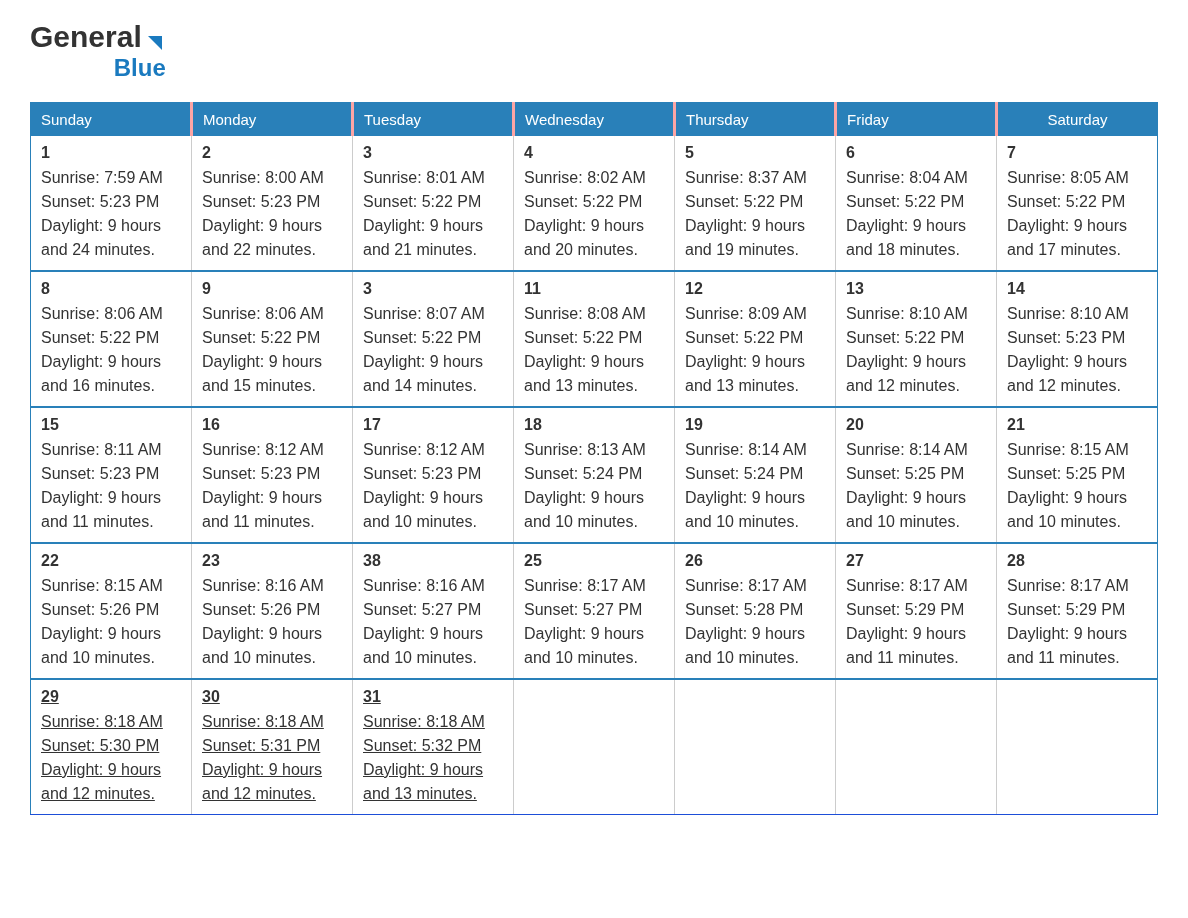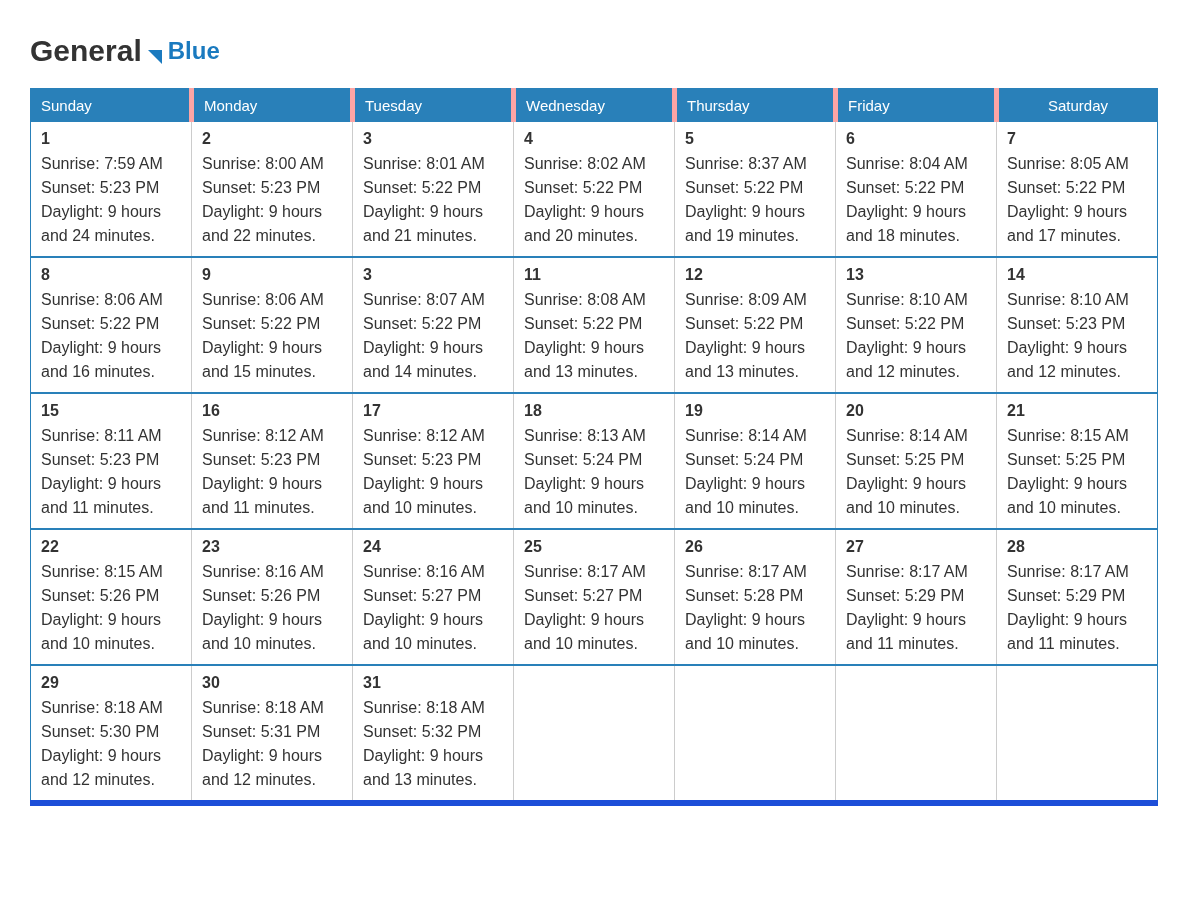--- a/index.html
+++ b/index.html
@@ -11,23 +11,22 @@
       min-height: 918px;
     }
     .header {
       display: flex;
       justify-content: space-between;
       align-items: flex-start;
       margin-bottom: 20px;
     }
     .logo {
       display: flex;
-      flex-direction: row;
-      align-items: center;
-      margin-top: 14px;
+      flex-direction: column;
+      align-items: flex-end;
     }
     .title-section {
       text-align: right;
     }
     .month-title {
       font-size: 52px;
       font-weight: 300;
       color: #222;
       line-height: 1.1;
     }
@@ -41,41 +40,42 @@
       border-collapse: collapse;
       border: 1px solid #2980b9;
     }
     .calendar thead tr th {
       background-color: #2980b9;
       color: #fff;
       text-align: left;
       padding: 8px 10px;
       font-size: 15px;
       font-weight: normal;
-      border-right: 5px solid #fca5a5;
+      border-right: 3px solid #fca5a5;
     }
     .calendar thead tr th:last-child {
       border-right: none;
       text-align: center;
     }
     .calendar tbody tr td {
       vertical-align: top;
       padding: 8px 10px;
       border-right: 1px solid #ccc;
       border-bottom: 2px solid #2980b9;
       width: calc(100% / 7);
       min-height: 110px;
       font-size: 13px;
       color: #333;
     }
     .calendar tbody tr td:last-child {
       border-right: none;
     }
     .calendar tbody tr:last-child td {
-      border-bottom: 6px solid #1d4ed8;
+      border-bottom: 1px solid #1d4ed8;
+      text-decoration: underline;
     }
     .day-number {
       font-size: 16px;
       font-weight: bold;
       margin-bottom: 4px;
       display: block;
     }
     .day-info {
       font-size: 16px;
       line-height: 1.5;
@@ -335,21 +335,21 @@
         <td>
           <span class="day-number">23</span>
           <div class="day-info">
             <div>Sunrise: 8:16 AM</div>
             <div>Sunset: 5:26 PM</div>
             <div>Daylight: 9 hours</div>
             <div>and 10 minutes.</div>
           </div>
         </td>
         <td>
-          <span class="day-number">24</span>
+          <span class="day-number">38</span>
           <div class="day-info">
             <div>Sunrise: 8:16 AM</div>
             <div>Sunset: 5:27 PM</div>
             <div>Daylight: 9 hours</div>
             <div>and 10 minutes.</div>
           </div>
         </td>
         <td>
           <span class="day-number">25</span>
           <div class="day-info">

